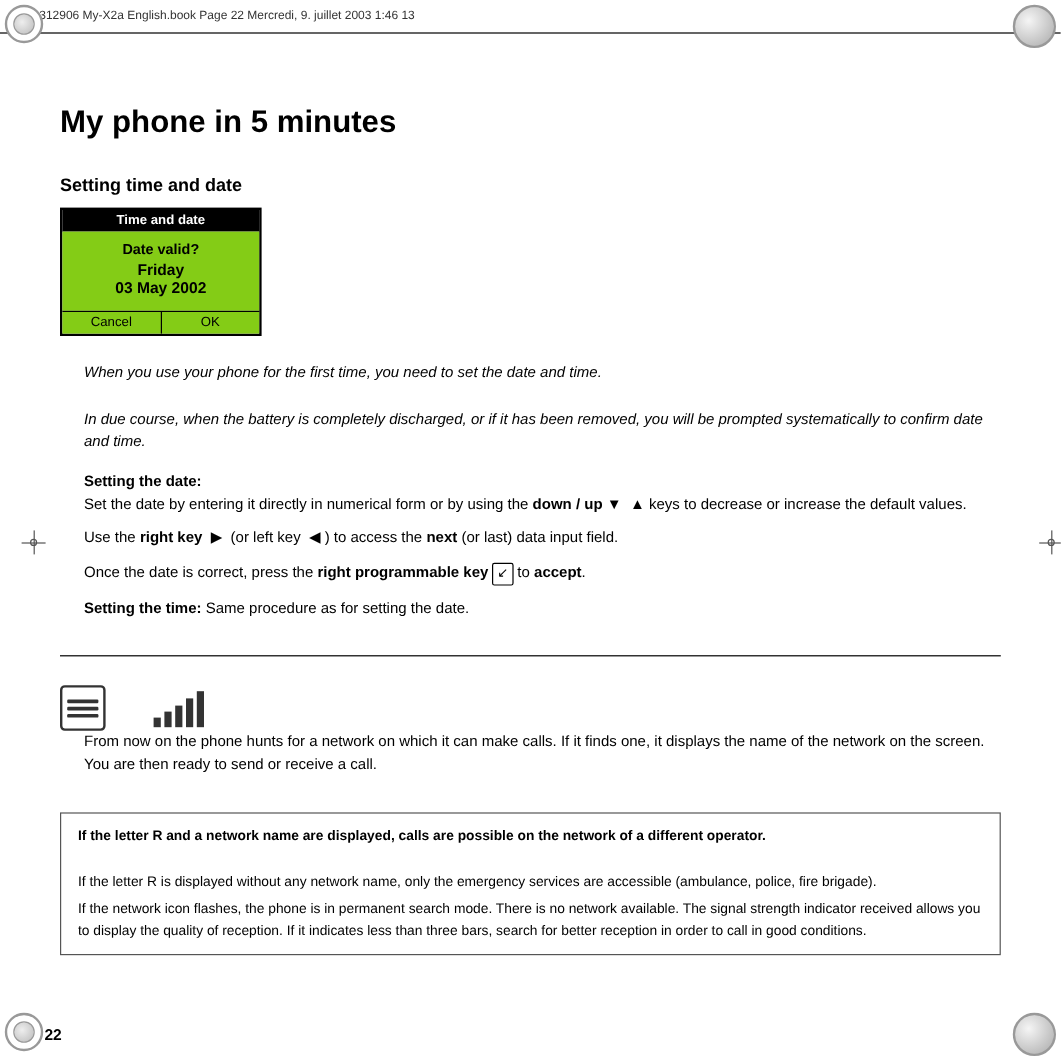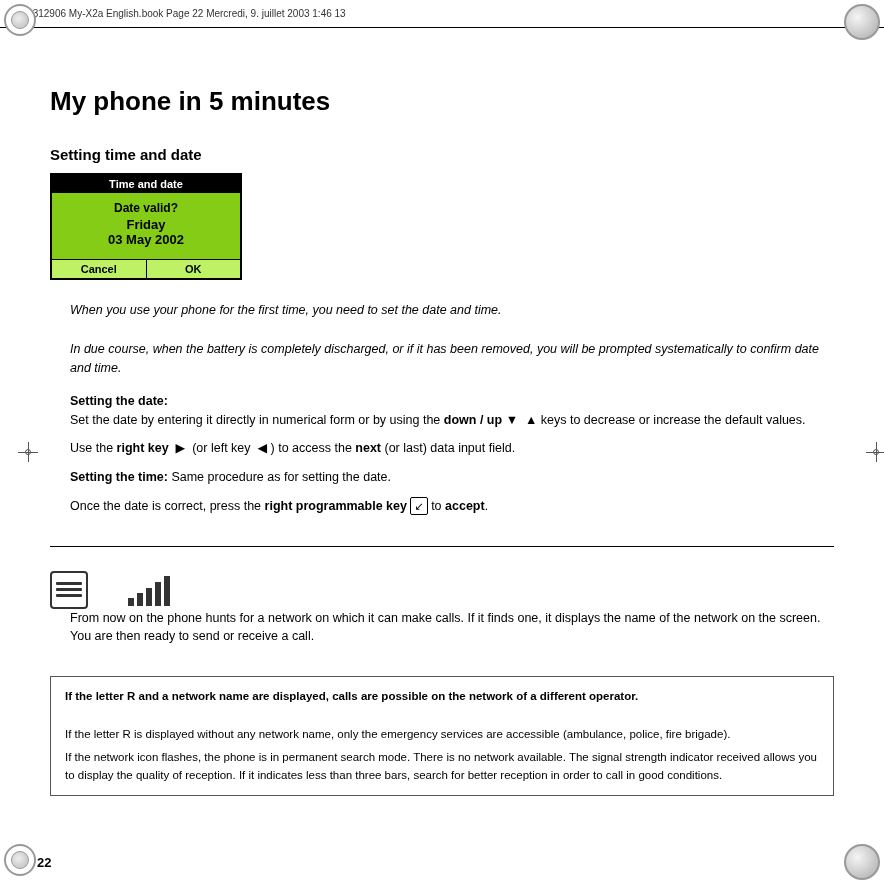--- a/index.html
+++ b/index.html
@@ -148,21 +148,21 @@
     .section-heading {
       font-size: 15px;
       font-weight: bold;
       margin-bottom: 8px;
       line-height: 1.3;
     }
 
     
     .phone-screen {
       border: 2px solid #000;
-      width: 192px;
+      width: 168px;
       margin-top: 4px;
     }
 
     .phone-screen-title-bar {
       background: #000;
       color: #fff;
       font-size: 11px;
       font-weight: bold;
       text-align: center;
       padding: 3px 0;
@@ -192,25 +192,25 @@
     }
 
     .phone-screen-buttons {
       display: flex;
       border-top: 1px solid #000;
     }
 
     .phone-screen-btn {
       flex: 1;
       font-size: 11px;
-      font-weight: bold;
+      font-weight: normal;
       text-align: center;
       padding: 3px 0;
       border: none;
-      background: #bef264;
+      background: #84cc16;
     }
 
     .phone-screen-btn:first-child {
       border-right: 1px solid #000;
     }
 
     
     .intro-text {
       font-style: italic;
       font-size: 12.5px;
@@ -363,26 +363,26 @@
 
         <p class="body-text">
           <b>Setting the date:</b><br>
           <span>Set the date by entering it directly in numerical form or by using the
           <b>down / up</b> <span>▼ &nbsp;▲</span> keys to decrease or increase the default values.</span>
         </p>
         <p class="body-text">
           Use the <b>right key</b> &nbsp;▶&nbsp; (or left key &nbsp;◀&nbsp;) to access the <b>next</b> (or last) data input field.
         </p>
         <p class="body-text">
+          Once the date is correct, press the <b>right programmable key</b> <span class="key-icon">↙</span> to <b>accept</b>.
+        </p>
+
+        <p class="body-text">
           <b>Setting the time:</b>
           <span> Same procedure as for setting the date.</span>
-        </p>
-
-        <p class="body-text">
-          Once the date is correct, press the <b>right programmable key</b> <span class="key-icon">↙</span> to <b>accept</b>.
         </p>
       </div>
     </div>
 
     <hr class="divider">
 
     <div class="network-section">
       <div class="two-col">
         <div class="left-col">
           <div class="network-icons-row">

